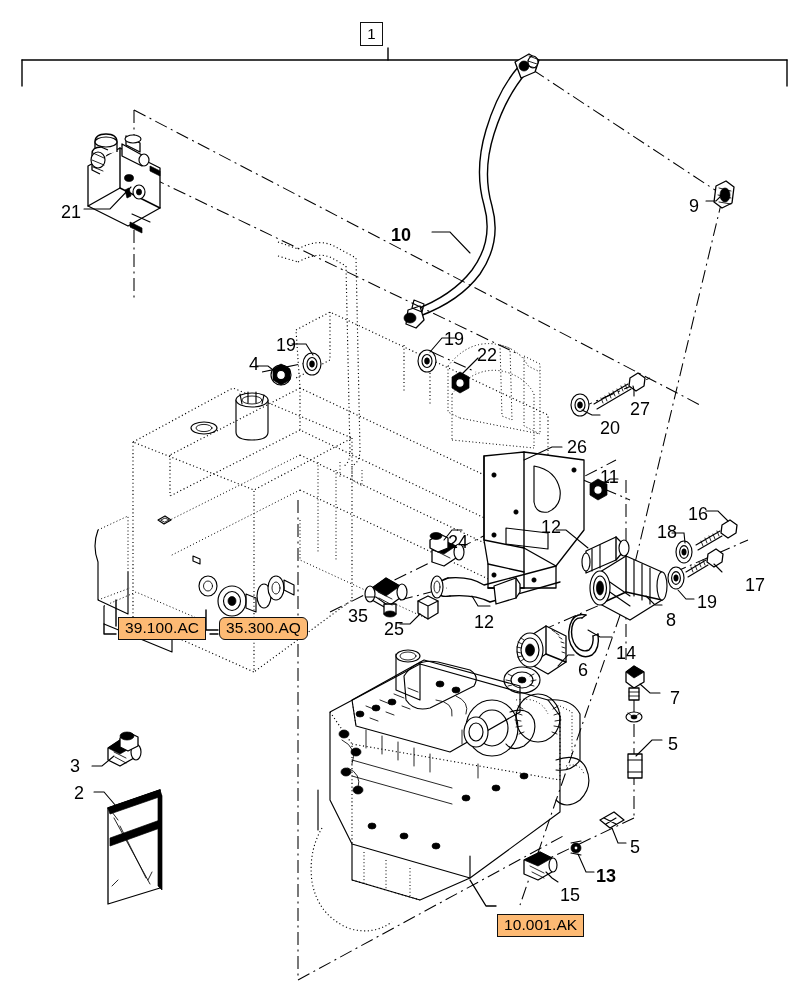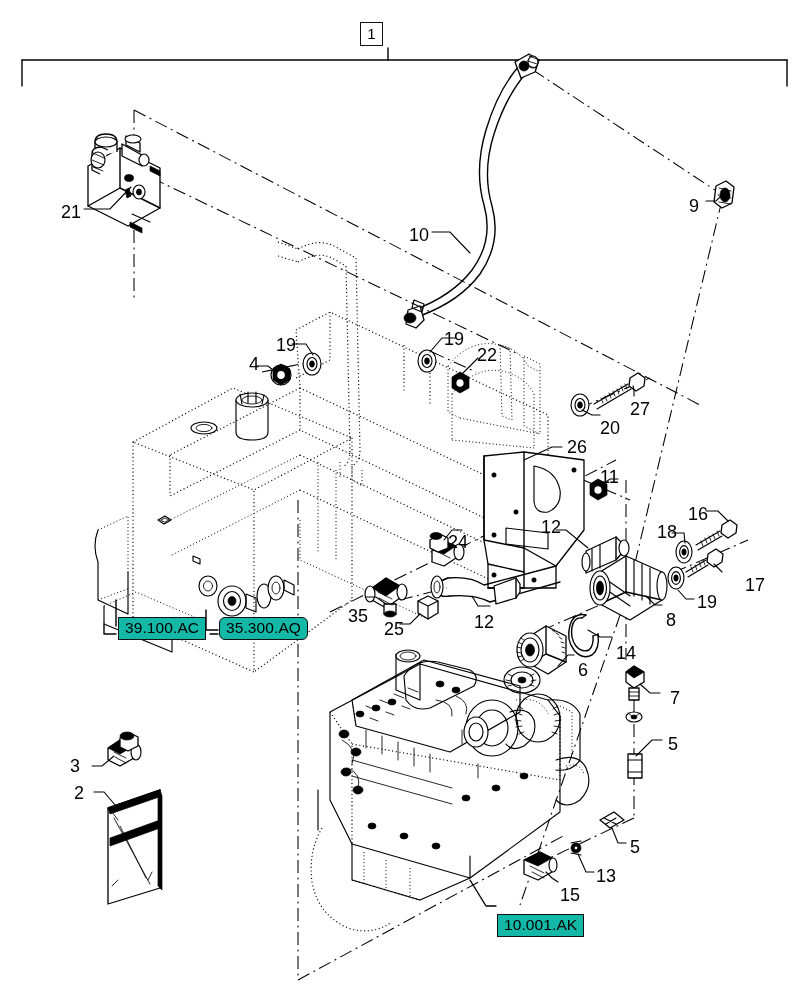--- a/index.html
+++ b/index.html
@@ -2,21 +2,21 @@
 <html><head>
 <meta charset="utf-8">
 <title>Parts Diagram</title>
 <style>
   html,body{margin:0;padding:0;background:#ffffff;}
   body{width:812px;height:1000px;overflow:hidden;
        font-family:"Liberation Sans", sans-serif;color:#000;}
   #sheet{position:relative;width:812px;height:1000px;background:#fff;}
   #sheet svg{position:absolute;left:0;top:0;}
   .refbox{
-    position:absolute;border:1.5px solid #111;background:#14b8a6;
+    position:absolute;border:1.5px solid #111;background:#fdba74;
     font-size:15.5px;letter-spacing:.1px;color:#000;
     padding:2px 6px 3px 6px;white-space:nowrap;line-height:1.05;
   }
   .callout{
     position:absolute;font-size:18px;color:#000;white-space:nowrap;
     line-height:1;
   }
   .topnum{
     position:absolute;border:1.4px solid #111;background:#fff;
     width:21px;height:22px;font-size:15px;text-align:center;
@@ -564,25 +564,25 @@
 
 <div class="callout" style="left:74px;top:784px;">2</div>
 <div class="callout" style="left:70px;top:757px;">3</div>
 <div class="callout" style="left:249px;top:355px;">4</div>
 <div class="callout" style="left:668px;top:735px;">5</div>
 <div class="callout" style="left:630px;top:838px;">5</div>
 <div class="callout" style="left:578px;top:661px;">6</div>
 <div class="callout" style="left:670px;top:689px;">7</div>
 <div class="callout" style="left:666px;top:611px;">8</div>
 <div class="callout" style="left:689px;top:197px;">9</div>
-<div class="callout" style="left:409px;top:226px;">10</div>
+<div class="callout" style="left:391px;top:226px;font-weight:bold;">10</div>
 <div class="callout" style="left:600px;top:468px;">11</div>
 <div class="callout" style="left:541px;top:518px;">12</div>
 <div class="callout" style="left:474px;top:613px;">12</div>
-<div class="callout" style="left:596px;top:867px;">13</div>
+<div class="callout" style="left:596px;top:867px;font-weight:bold;">13</div>
 <div class="callout" style="left:616px;top:644px;">14</div>
 <div class="callout" style="left:560px;top:886px;">15</div>
 <div class="callout" style="left:688px;top:505px;">16</div>
 <div class="callout" style="left:728px;top:576px;margin-left:17px;">17</div>
 <div class="callout" style="left:657px;top:523px;">18</div>
 <div class="callout" style="left:276px;top:336px;">19</div>
 <div class="callout" style="left:444px;top:330px;">19</div>
 <div class="callout" style="left:697px;top:593px;">19</div>
 <div class="callout" style="left:600px;top:419px;">20</div>
 <div class="callout" style="left:61px;top:203px;">21</div>

